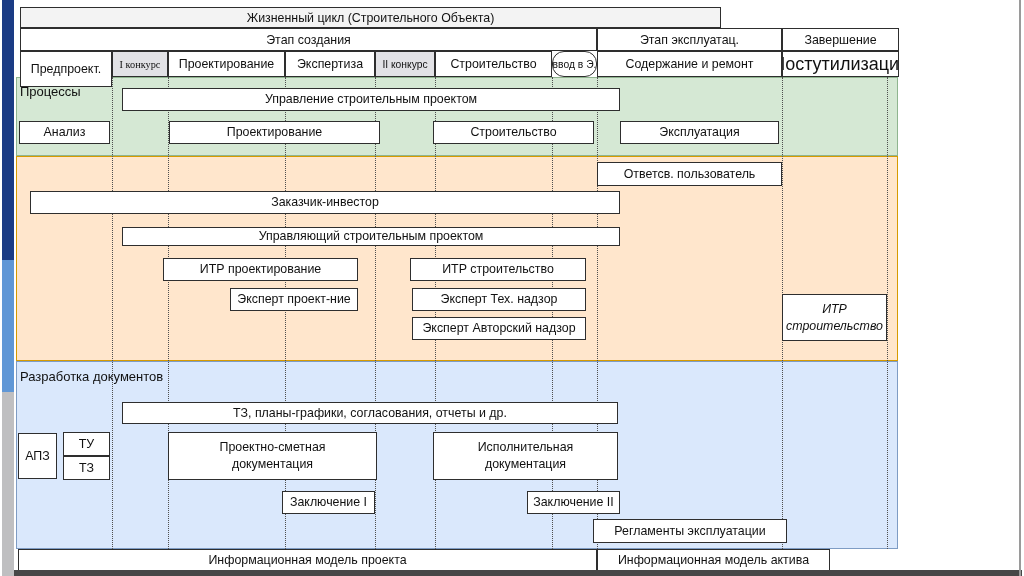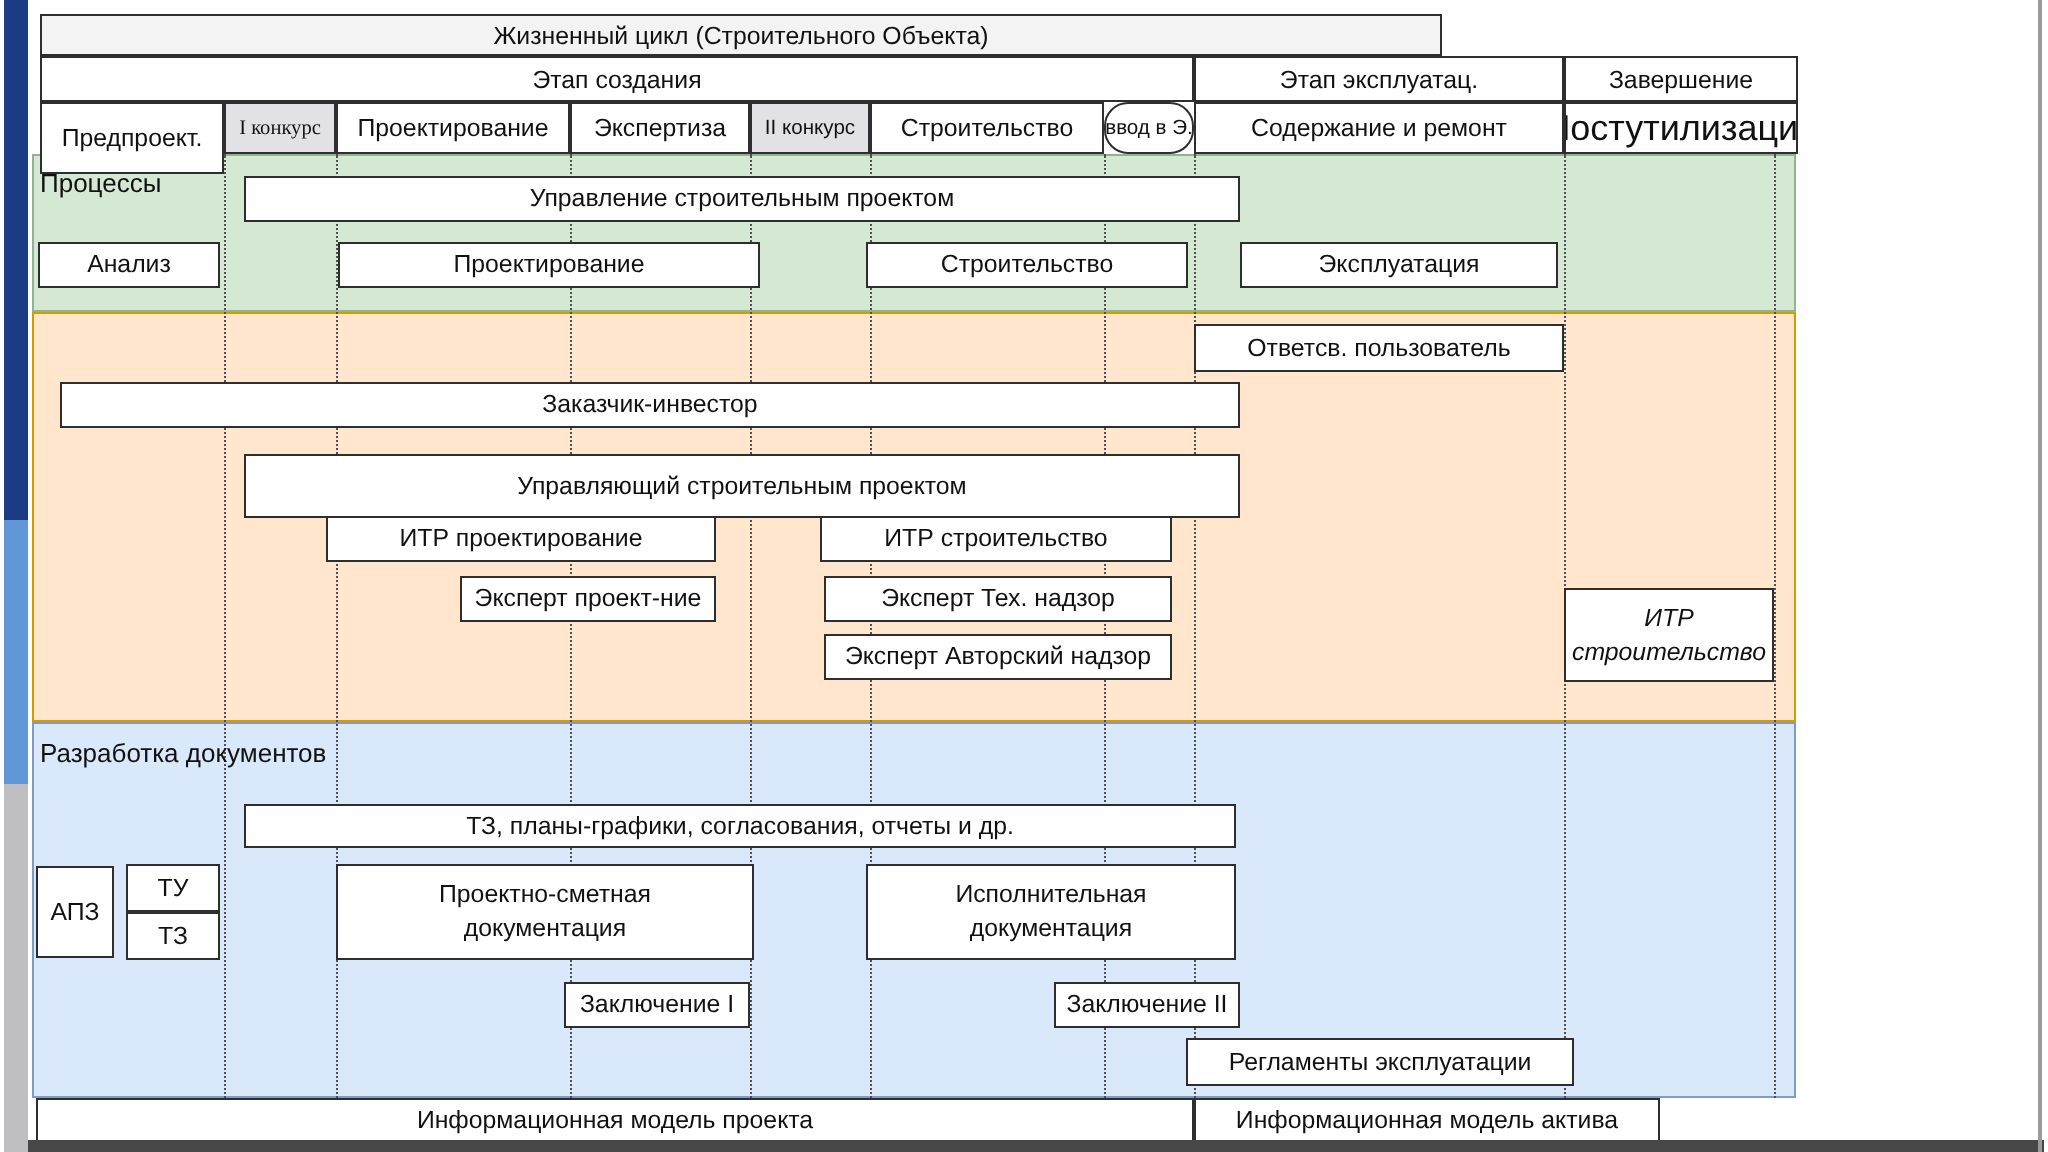--- a/index.html
+++ b/index.html
@@ -40,21 +40,21 @@
     <div class="guide" style="left: 887px; top: 77px; height: 472px;"></div>
     <div class="section-label" style="left: 20px; top: 84px; font-style: normal;">Процессы</div>
     <div class="section-label" style="left: 20px; top: 369px; font-style: normal;">Разработка документов</div>
     <div class="dbox" style="left: 122px; top: 88px; width: 498px; height: 23px;">Управление строительным проектом</div>
     <div class="dbox" style="left: 19px; top: 121px; width: 91px; height: 23px;">Анализ</div>
     <div class="dbox" style="left: 169px; top: 121px; width: 211px; height: 23px;">Проектирование</div>
     <div class="dbox" style="left: 433px; top: 121px; width: 161px; height: 23px;">Строительство</div>
     <div class="dbox" style="left: 620px; top: 121px; width: 159px; height: 23px;">Эксплуатация</div>
     <div class="dbox" style="left: 597px; top: 162px; width: 185px; height: 24px;">Ответсв. пользователь</div>
     <div class="dbox" style="left: 30px; top: 191px; width: 590px; height: 23px;">Заказчик-инвестор</div>
-    <div class="dbox" style="left: 122px; top: 227px; width: 498px; height: 32px;">Управляющий строительным проектом</div>
+    <div class="dbox" style="left: 122px; top: 227px; width: 498px; height: 19px;">Управляющий строительным проектом</div>
     <div class="dbox" style="left: 163px; top: 258px; width: 195px; height: 23px;">ИТР проектирование</div>
     <div class="dbox" style="left: 410px; top: 258px; width: 176px; height: 23px;">ИТР строительство</div>
     <div class="dbox" style="left: 230px; top: 288px; width: 128px; height: 23px;">Эксперт проект-ние</div>
     <div class="dbox" style="left: 412px; top: 288px; width: 174px; height: 23px;">Эксперт Тех. надзор</div>
     <div class="dbox" style="left: 412px; top: 317px; width: 174px; height: 23px;">Эксперт Авторский надзор</div>
     <div class="dbox" style="left: 782px; top: 294px; width: 105px; height: 47px; font-style: italic;">ИТР
 строительство</div>
     <div class="dbox" style="left: 122px; top: 402px; width: 496px; height: 22px;">ТЗ, планы-графики, согласования, отчеты и др.</div>
     <div class="dbox" style="left: 18px; top: 433px; width: 39px; height: 46px;">АПЗ</div>
     <div class="dbox" style="left: 63px; top: 432px; width: 47px; height: 24px; text-align: right;">ТУ</div>

